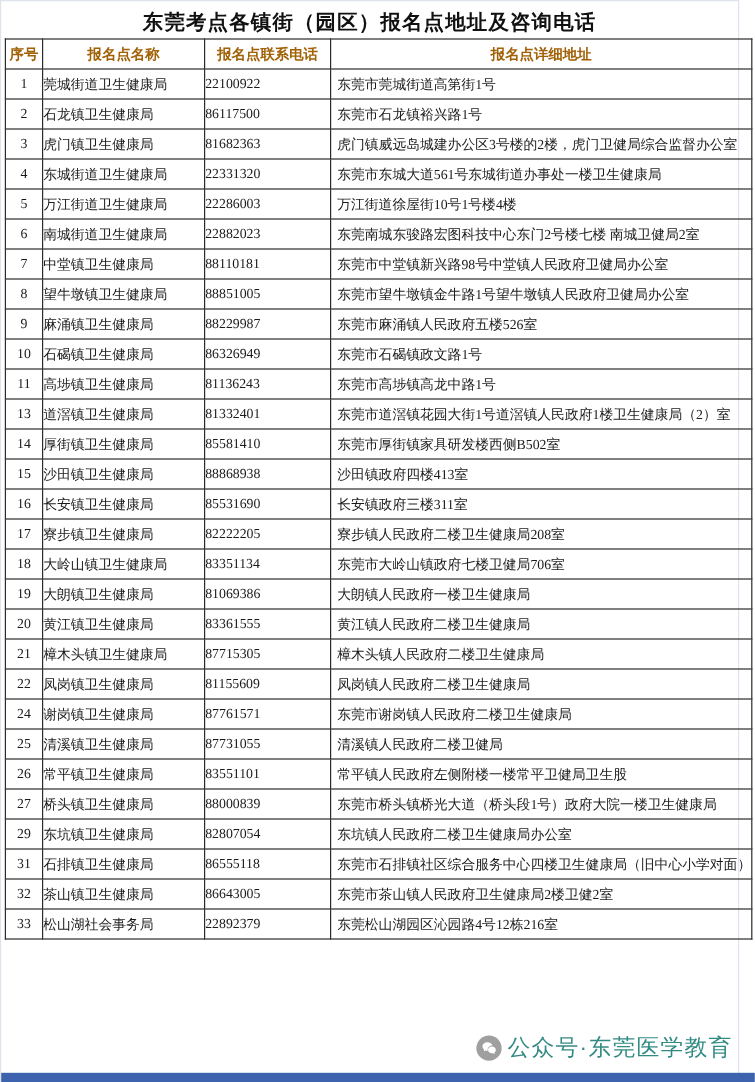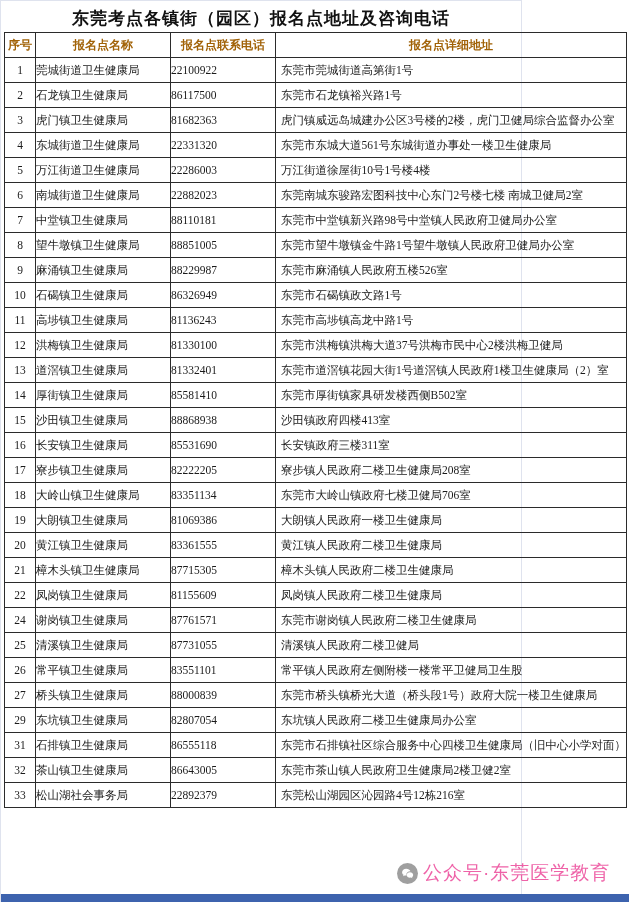--- a/index.html
+++ b/index.html
@@ -4,21 +4,21 @@
 <style>
   * { margin: 0; padding: 0; box-sizing: border-box; }
   html, body {
     width: 629px; height: 902px;
     background: #ffffff;
     font-family: "Liberation Serif", "DejaVu Serif", serif;
     overflow: hidden;
     position: relative;
   }
   .page {
-    width: 522px; height: 902px;
+    width: 616px; height: 902px;
     position: relative;
     border-top: 1px solid #dfe3ee;
     border-left: 1px solid #dfe3ee;
     border-right: 1px solid #dfe3ee;
   }
   .title {
     width: 100%;
     text-align: center;
     padding-top: 6px;
     height: 31px;
@@ -60,21 +60,21 @@
   td.c-name  { }
   td.c-phone { text-align: left; font-family: Liberation Serif, serif; font-size: 12px; }
   td.c-addr  { text-align: left; padding-left: 5px; font-size: 11px; margin-top: 36px; }
   .watermark {
     position: absolute;
     left: 396px;
     top: 859px;
     display: flex;
     align-items: center;
     gap: 5px;
-    color: #ec4899;
+    color: #0f766e;
     opacity: 0.85;
     font-family: "Liberation Sans", "DejaVu Sans", sans-serif;
     font-size: 19px;
     letter-spacing: 1px;
     pointer-events: none;
     white-space: nowrap;
   }
   .wm-icon {
     width: 21px; height: 21px;
     border-radius: 50%;
@@ -175,26 +175,20 @@
           <td class="c-phone">86326949</td>
           <td class="c-addr">东莞市石碣镇政文路1号</td>
         </tr>
         <tr>
           <td class="c-no">11</td>
           <td class="c-name">高埗镇卫生健康局</td>
           <td class="c-phone">81136243</td>
           <td class="c-addr">东莞市高埗镇高龙中路1号</td>
         </tr>
         <tr>
-          <td class="c-no">12</td>
-          <td class="c-name">洪梅镇卫生健康局</td>
-          <td class="c-phone">81330100</td>
-          <td class="c-addr">东莞市洪梅镇洪梅大道37号洪梅市民中心2楼洪梅卫健局</td>
-        </tr>
-        <tr>
           <td class="c-no">13</td>
           <td class="c-name">道滘镇卫生健康局</td>
           <td class="c-phone">81332401</td>
           <td class="c-addr">东莞市道滘镇花园大街1号道滘镇人民政府1楼卫生健康局（2）室</td>
         </tr>
         <tr>
           <td class="c-no">14</td>
           <td class="c-name">厚街镇卫生健康局</td>
           <td class="c-phone">85581410</td>
           <td class="c-addr">东莞市厚街镇家具研发楼西侧B502室</td>

